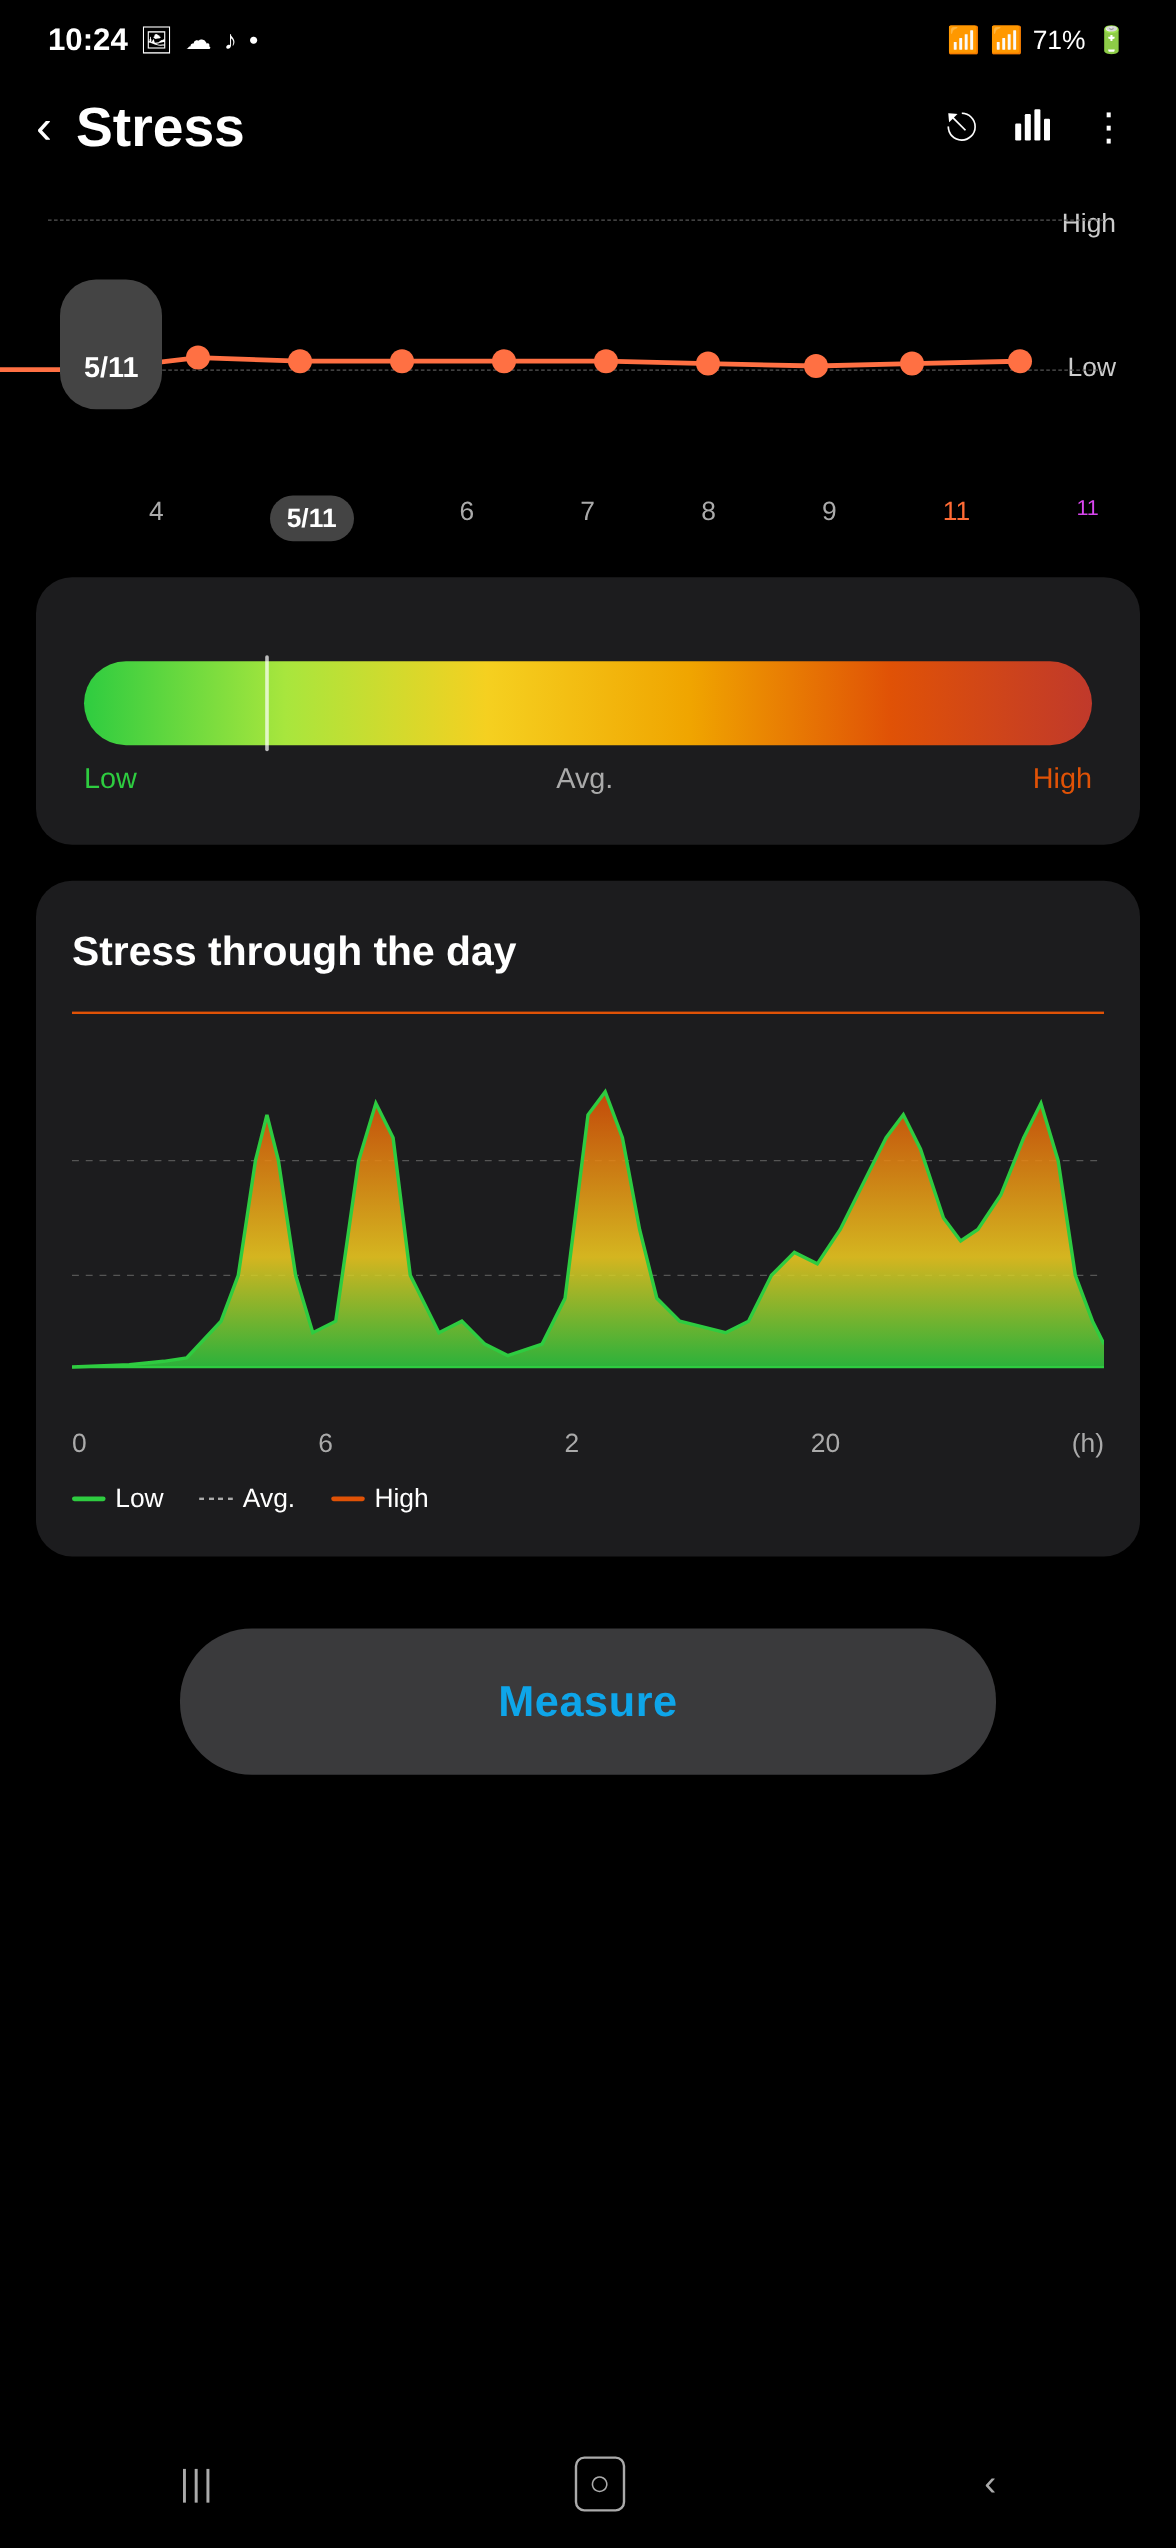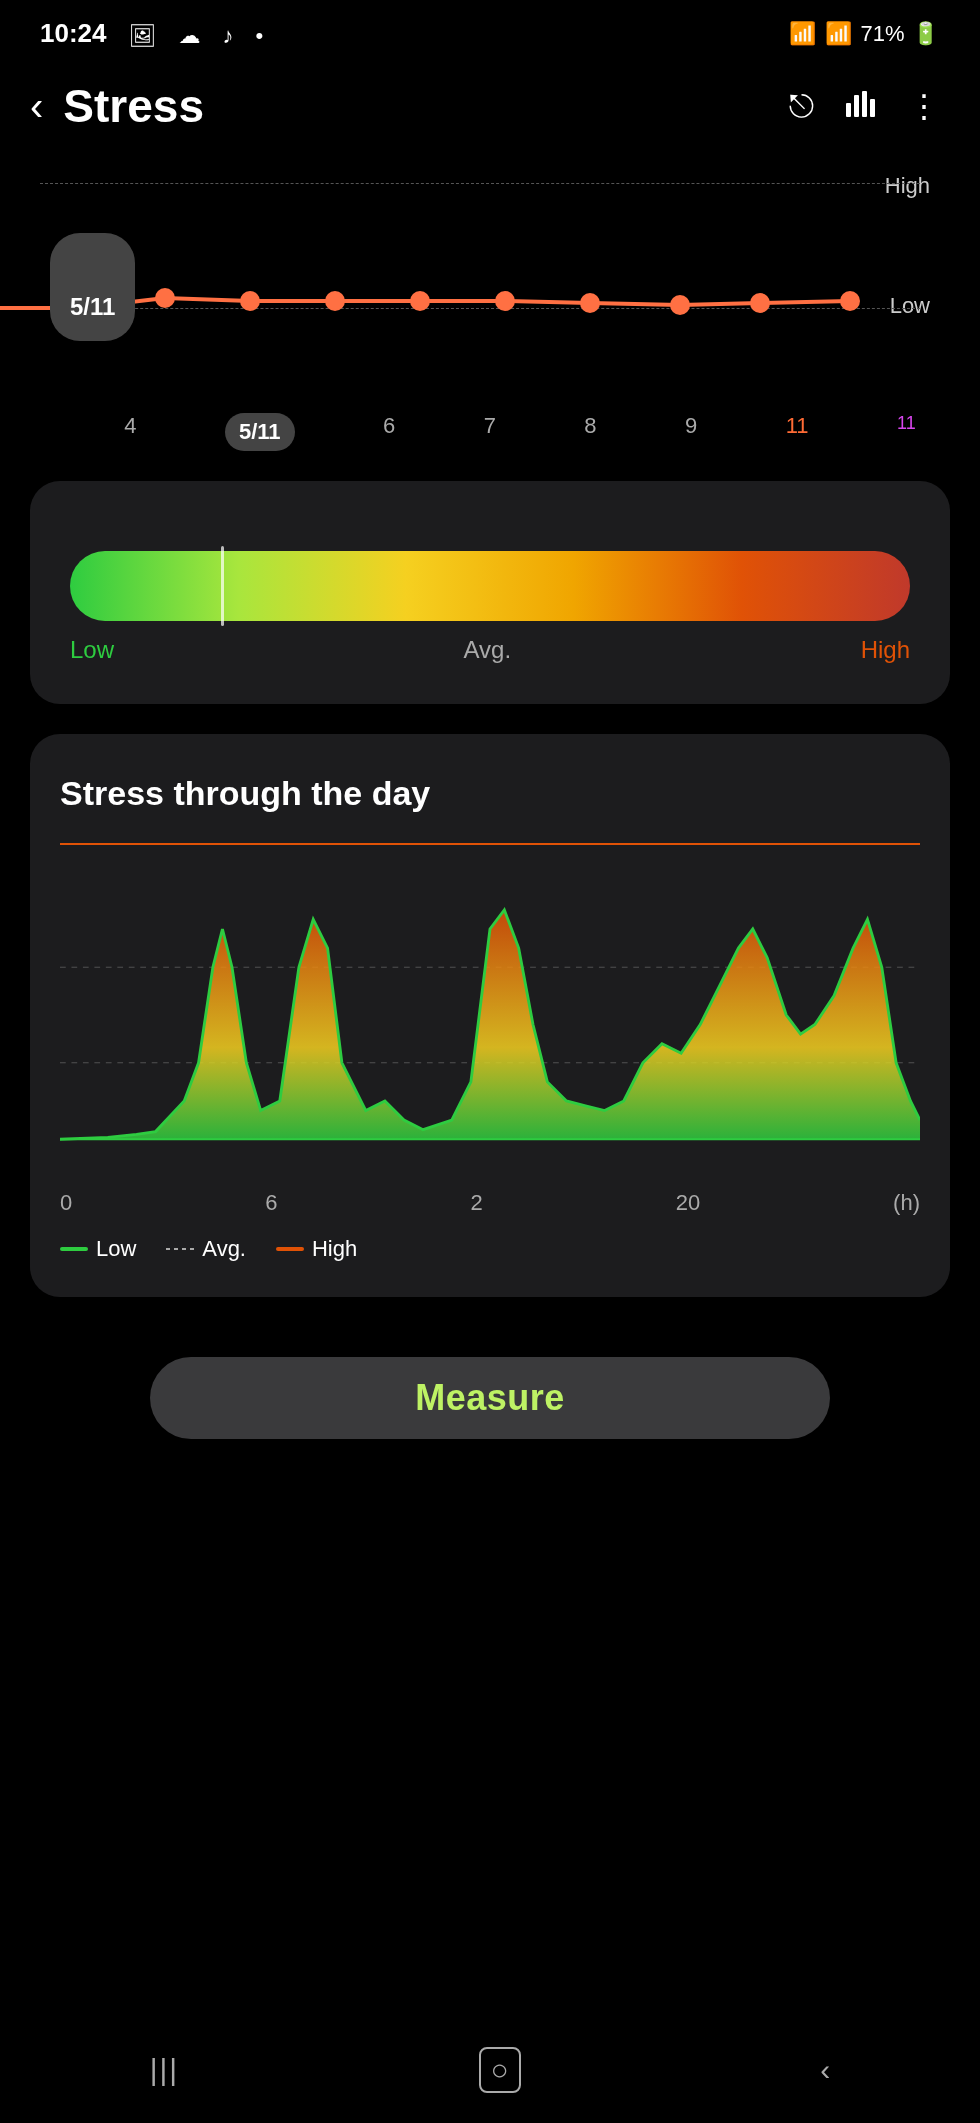--- a/index.html
+++ b/index.html
@@ -15,21 +15,21 @@
 
     
     .status-bar {
       display: flex;
       justify-content: space-between;
       align-items: center;
       padding: 18px 40px 10px 40px;
       font-size: 22px;
       font-weight: 500;
     }
-    .status-left { display: flex; align-items: flex-end; gap: 22px; }
+    .status-left { display: flex; align-items: center; gap: 10px; }
     .status-right { display: flex; align-items: center; gap: 8px; }
     .status-time { font-size: 26px; font-weight: 600; }
 
     
     .header {
       display: flex;
       align-items: center;
       justify-content: space-between;
       padding: 20px 40px 20px 30px;
     }
@@ -151,26 +151,26 @@
     }
 
     
     .measure-btn-wrap {
       display: flex;
       justify-content: center;
       padding: 30px 0 40px 0;
     }
     .measure-btn {
       background: #3a3a3c;
-      color: #bef264;
+      color: #0ea5e9;
       border: none;
       border-radius: 60px;
       font-size: 36px;
       font-weight: 600;
-      padding: 20px 0;
+      padding: 40px 0;
       width: 680px;
       cursor: pointer;
       letter-spacing: 0.5px;
     }
 
     
     .bottom-nav {
       display: flex;
       justify-content: space-around;
       align-items: center;

